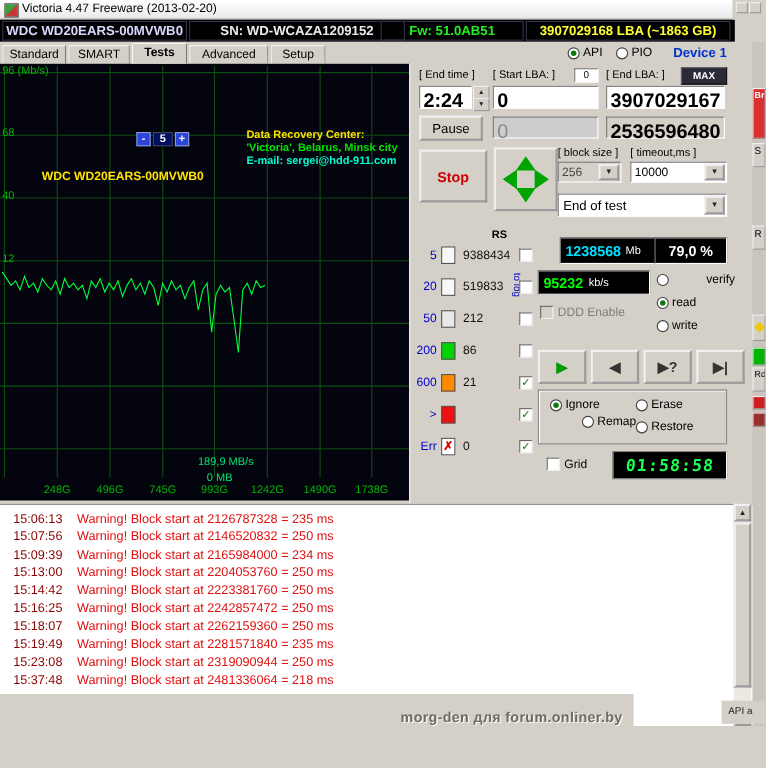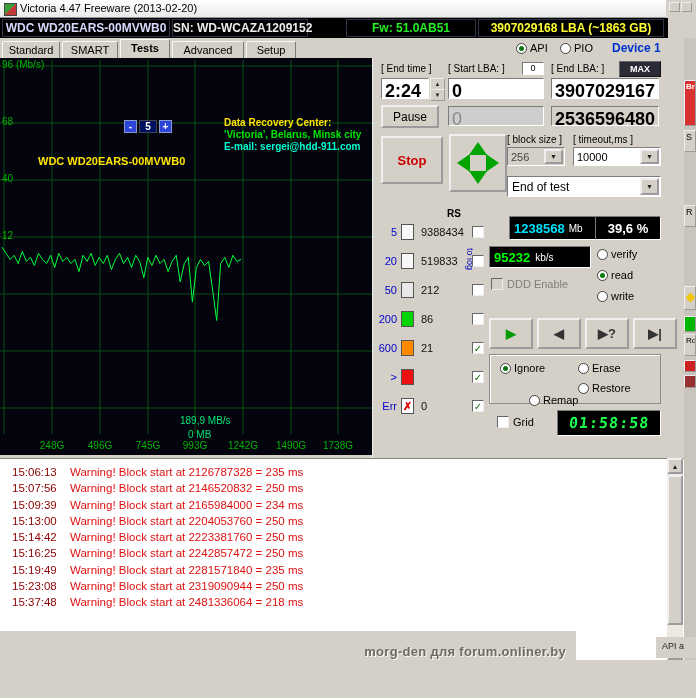--- a/index.html
+++ b/index.html
@@ -92,21 +92,21 @@
     <span class="app-icon"></span>
     <span class="title-text">Victoria 4.47  Freeware (2013-02-20)</span>
   </div>
   <div class="corner">
     <span class="mini-btn" style="left:3px;top:2px;"></span>
     <span class="mini-btn" style="left:15px;top:2px;"></span>
   </div>
 
   <div class="infobar">
     <span class="seg" style="left:2px;width:168px;color:#d8d8ff;">WDC WD20EARS-00MVWB0</span>
-    <span class="seg" style="left:172px;width:136px;color:#ececec;">SN: WD-WCAZA1209152</span>
+    <span class="seg" style="left:172px;width:196px;color:#ececec;">SN: WD-WCAZA1209152</span>
     <span class="seg" style="left:346px;width:130px;color:#22ee22;">Fw: 51.0AB51</span>
     <span class="seg" style="left:478px;width:186px;color:#ffff33;">3907029168 LBA (~1863 GB)</span>
   </div>
 
   <div class="tabbar" id="tabs">
     <span class="abs" style="left:516px;top:4px;display:flex;align-items:center;">
       <span class="radio sel"></span>
       <span class="rlabel">API</span>
     </span>
     <span class="abs" style="left:560px;top:4px;display:flex;align-items:center;">
@@ -227,34 +227,34 @@
         <span class="hist-box" style="top: 190px; background: rgb(255, 255, 255);">✗</span>
         <span class="hist-value" style="top: 192px;">0</span>
         <span class="cb" style="position: absolute; left: 95px; top: 192px;">✓</span>
       </div>
 
     <div class="lcd sunken" style="left:116px;top:158px;width:88px;height:24px;margin-left:20px;">
       <span style="color:#00e0ff;font-weight:bold;font-size:13px;margin-left:4px;">1238568</span>
       <span style="color:#fff;font-size:10px;margin-left:4px;">Mb</span>
     </div>
     <div class="lcd sunken" style="left:222px;top:158px;width:66px;height:24px;justify-content:center;">
-      <span style="color:#fff;font-weight:bold;font-size:13px;">39,6 %</span>
+      <span style="color:#fff;font-weight:bold;font-size:13px;">79,0 %</span>
     </div>
     <div class="lcd sunken" style="left:116px;top:188px;width:102px;height:22px;">
       <span style="color:#00ff00;font-weight:bold;font-size:13px;margin-left:4px;">95232</span>
       <span style="color:#fff;font-size:10px;margin-left:5px;">kb/s</span>
     </div>
 
     <span class="abs" style="left:118px;top:220px;display:flex;align-items:center;">
       <span class="cb" style="background:#d4d0c8;"></span>
       <span style="font-size:11px;color:#7e7e7e;margin-left:4px;">DDD Enable</span>
     </span>
 
     <div class="abs" id="testmode" style="left:224px;top:190px;width:64px;height:64px;">
-        <div class="radio-row" style="left: 0px; top: 0px;">
+        <div class="radio-row" style="left: 0px; top: 0px; gap: 31px;">
           <span class="radio"></span>
           <span class="rlabel">verify</span>
         </div>
         <div class="radio-row" style="left: 0px; top: 21px;">
           <span class="radio sel"></span>
           <span class="rlabel">read</span>
         </div>
         <div class="radio-row" style="left: 0px; top: 42px;">
           <span class="radio"></span>
           <span class="rlabel">write</span>
@@ -270,21 +270,21 @@
 
     <div class="group" id="defectbox" style="left:116px;top:296px;width:172px;height:50px;">
         <div class="radio-row" style="left: 10px; top: 7px;">
           <span class="radio sel"></span>
           <span class="rlabel">Ignore</span>
         </div>
         <div class="radio-row" style="left: 88px; top: 7px;">
           <span class="radio"></span>
           <span class="rlabel">Erase</span>
         </div>
-        <div class="radio-row" style="left: 10px; top: 39px; padding-left: 29px;">
+        <div class="radio-row" style="left: 10px; top: 22px; padding-left: 29px;">
           <span class="radio"></span>
           <span class="rlabel">Remap</span>
         </div>
         <div class="radio-row" style="left: 88px; top: 27px;">
           <span class="radio"></span>
           <span class="rlabel">Restore</span>
         </div>
       </div>
 
     <span class="abs" style="left:124px;top:358px;display:flex;align-items:center;">
@@ -311,20 +311,21 @@
   <div class="api-patch">API a</div>
 
   <div class="log">
     <div class="log-rows" id="log-rows">
         <div class="log-row"><span class="log-time">15:06:13</span><span class="log-msg">Warning! Block start at 2126787328 = 235 ms</span></div>
         <div class="log-row"><span class="log-time">15:07:56</span><span class="log-msg">Warning! Block start at 2146520832 = 250 ms</span></div>
         <div class="log-row"><span class="log-time">15:09:39</span><span class="log-msg">Warning! Block start at 2165984000 = 234 ms</span></div>
         <div class="log-row"><span class="log-time">15:13:00</span><span class="log-msg">Warning! Block start at 2204053760 = 250 ms</span></div>
         <div class="log-row"><span class="log-time">15:14:42</span><span class="log-msg">Warning! Block start at 2223381760 = 250 ms</span></div>
         <div class="log-row"><span class="log-time">15:16:25</span><span class="log-msg">Warning! Block start at 2242857472 = 250 ms</span></div>
+        <div class="log-row"><span class="log-time">15:18:07</span><span class="log-msg">Warning! Block start at 2262159360 = 250 ms</span></div>
         <div class="log-row"><span class="log-time">15:19:49</span><span class="log-msg">Warning! Block start at 2281571840 = 235 ms</span></div>
         <div class="log-row"><span class="log-time">15:23:08</span><span class="log-msg">Warning! Block start at 2319090944 = 250 ms</span></div>
         <div class="log-row"><span class="log-time">15:37:48</span><span class="log-msg">Warning! Block start at 2481336064 = 218 ms</span></div>
       </div>
   </div>
   <div class="sb">
     <span class="sb-btn" style="top:0;">▲</span>
     <span class="sb-thumb"></span>
     <span class="sb-btn" style="top:186px;">▼</span>
   </div>

